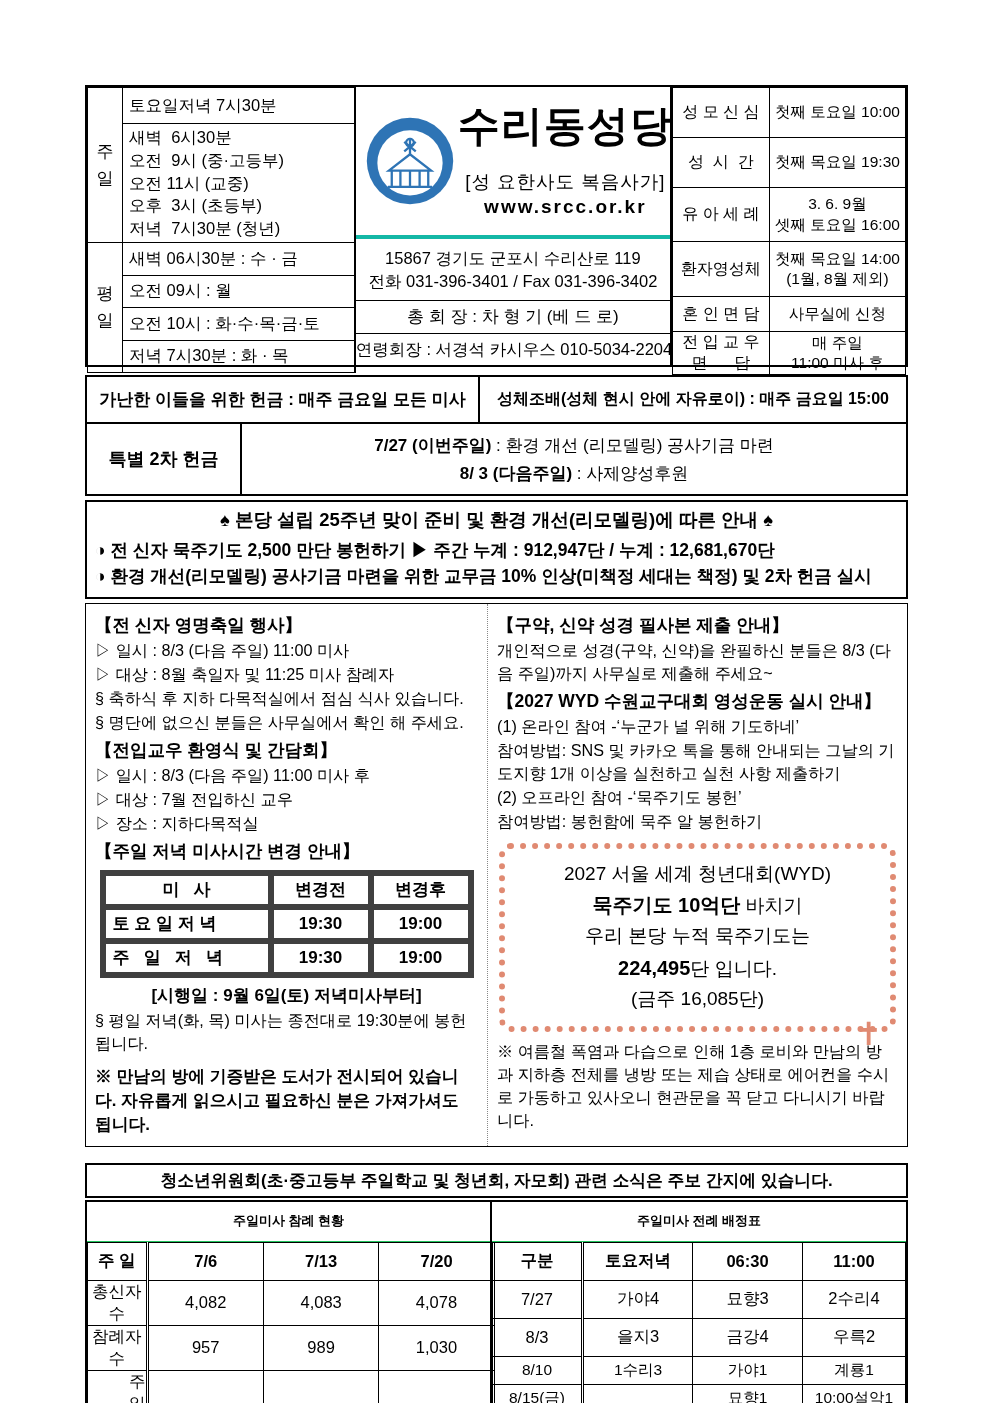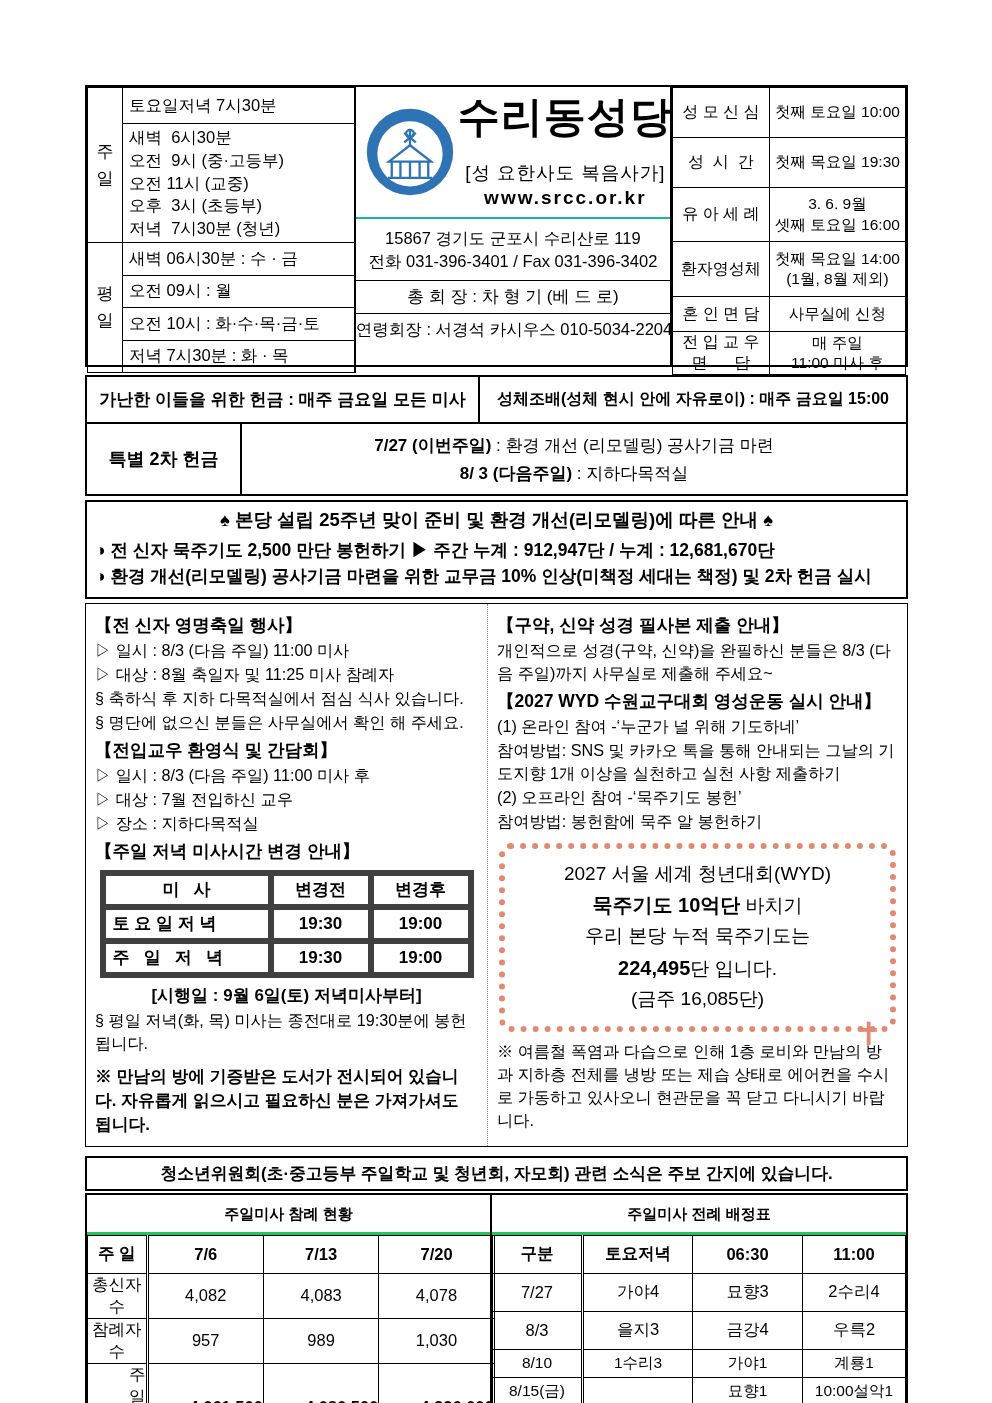--- a/index.html
+++ b/index.html
@@ -14,21 +14,21 @@
   .ml { white-space: pre-wrap; }
   .nowrap { white-space: nowrap; overflow: hidden; }
 
   
   .info { display: flex; height: 282px; }
   .tA { width: 271px; border-collapse: collapse; border-right: 2px solid #000; }
   .tA td { border: 1px solid #000; font-size: 16.5px; padding: 2px 6px; vertical-align: middle; }
   .tA td.daylbl { width: 35px; text-align: center; font-size: 17px; line-height: 1.6; }
   .tA td.times { line-height: 1.38; }
   .colB { width: 316px; border-right: 2px solid #000; display:flex; flex-direction:column; }
-  .brand { height: 132px; border-bottom: 2px solid #14b8a6; display:flex; align-items:center; padding: 4px 2px 4px 6px; }
+  .brand { height: 152px; border-bottom: 4px solid #14b8a6; display:flex; align-items:center; padding: 4px 2px 4px 6px; }
   .brand-right { flex:1; text-align:center; }
   .church-name { font-size: 42px; font-weight: bold; letter-spacing: 1px; line-height: 1.05; }
   .church-sub { font-size: 18.5px; margin-top: 20px; letter-spacing: 1px; }
   .church-web { font-size: 19px; font-weight: bold; letter-spacing: 2px; margin-top: 2px; }
   .addr { height: 62px; border-bottom: 1px solid #000; text-align:center; padding-top: 8px; font-size: 16.5px; line-height: 1.4; }
   .pres { height: 33px; border-bottom: 1px solid #000; text-align:center; line-height: 32px; font-size: 17px; }
   .yeon { flex:1; text-align:center; line-height: 31px; font-size: 16.5px; }
   .tC { width: 236px; border-collapse: collapse; }
   .tC td { border: 1px solid #000; font-size: 15.5px; text-align:center; vertical-align: middle; line-height: 1.3; }
   .tC td.sl { width: 97px; font-size: 16px; }
@@ -66,25 +66,25 @@
   .effective { text-align: center; font-weight: bold; font-size: 17px; margin: 6px 0 2px; }
   .booknote { font-weight: bold; font-size: 16.8px; line-height: 1.45; margin-top: 10px; }
 
   
   .wydbox { margin: 10px 2px 8px; border: 6px dotted #e08a72; border-radius: 12px; padding: 10px 4px 12px; text-align: center; position: relative; }
   .wline { font-size: 19px; line-height: 1.6; }
   .wbold { font-weight: bold; font-size: 20px; }
   .crucifix { position: absolute; right: 8px; bottom: -24px; color: #e08a72; font-size: 32px; line-height: 1; }
 
   
-  .youth { margin-top: 9px; border: 2px solid #000; padding: 4px 4px; font-weight: bold; font-size: 16.8px; text-align: center; }
+  .youth { margin-top: 16px; border: 2px solid #000; padding: 4px 4px; font-weight: bold; font-size: 16.8px; text-align: center; }
   .bt { margin-top: 2px; display: flex; }
   .bt-left { width: 405px; border-right: 2px solid #000; }
   .bt-right { flex: 1; }
-  .bt-title { height: 40px; line-height: 38px; text-align: center; font-weight: bold; font-size: 15px; border-bottom: 3px solid #22c55e; }
+  .bt-title { height: 40px; line-height: 38px; text-align: center; font-weight: bold; font-size: 13px; border-bottom: 1px solid #22c55e; }
   .bt table { width: 100%; border-collapse: collapse; }
   .bt td { border: 1px solid #000; text-align: center; vertical-align: middle; font-size: 16.5px; height: 38px; }
   .bt td.first { border-right: 3px double #000; }
   .bt tr.hdr td { font-weight: bold; }
   .bt tr.money td { height: 56px; font-weight: bold; padding-left: 41px; }
   .bt tr.short td { height: 28px; font-size: 15.5px; }
 
   .logo-svg { width: 96px; height: 108px; flex: 0 0 96px; }
 </style>
 </head>
@@ -193,21 +193,21 @@
 
   <div class="box offer">
     <div class="offer-r1">
       <div class="c1 nowrap">가난한 이들을 위한 헌금 : 매주 금요일 모든 미사</div>
       <div class="c2 nowrap">성체조배(성체 현시 안에 자유로이) : 매주 금요일 15:00</div>
     </div>
     <div class="offer-r2">
       <div class="lbl nowrap">특별 2차 헌금</div>
       <div class="lines">
         <div class="nowrap"><span class="sp-date">7/27 (이번주일)</span><span> : 환경 개선 (리모델링) 공사기금 마련</span></div>
-        <div class="nowrap"><span class="sp-date">8/ 3 (다음주일)</span><span> : 지하다목적실</span></div>
+        <div class="nowrap"><span class="sp-date">8/ 3 (다음주일)</span><span> : 사제양성후원</span></div>
       </div>
     </div>
   </div>
 
   <div class="box notice25">
     <div class="ttl nowrap">♠ 본당 설립 25주년 맞이 준비 및 환경 개선(리모델링)에 따른 안내 ♠</div>
     <div class="ln nowrap">◑ 전 신자 묵주기도 2,500 만단 봉헌하기 ▶ 주간 누계 : 912,947단 / 누계 : 12,681,670단</div>
     <div class="ln nowrap">◑ 환경 개선(리모델링) 공사기금 마련을 위한 교무금 10% 인상(미책정 세대는 책정) 및 2차 헌금 실시</div>
   </div>
 

